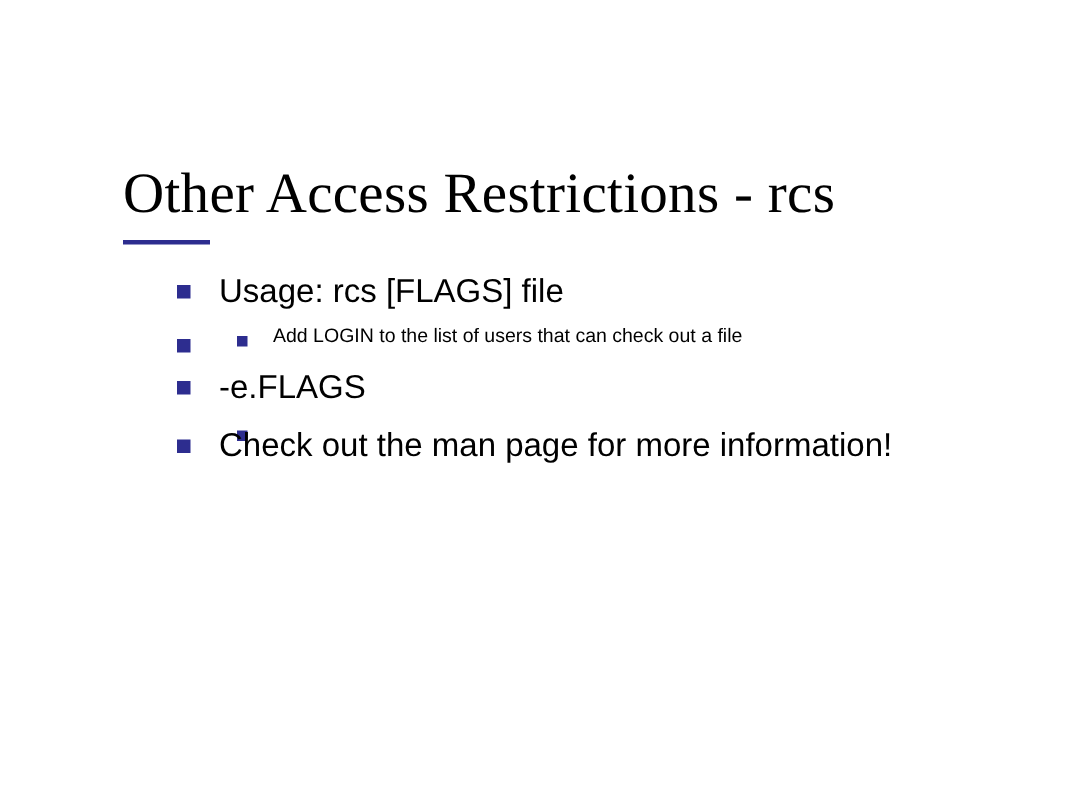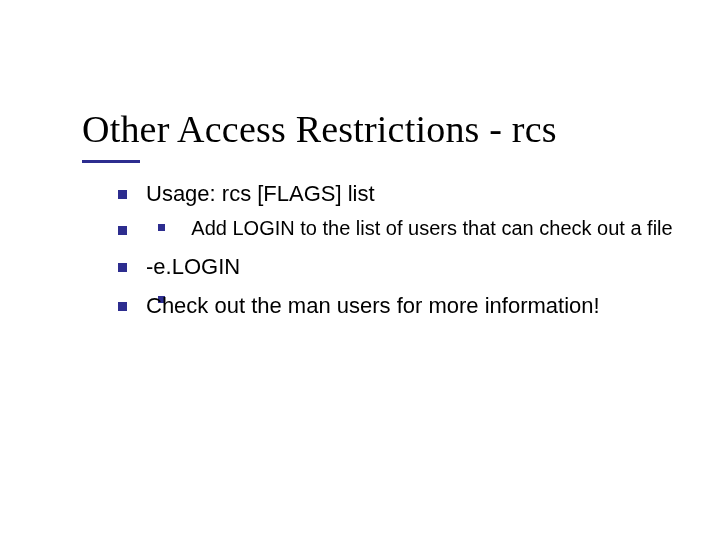--- a/index.html
+++ b/index.html
@@ -52,22 +52,21 @@
   .lvl1 > .sq {
     position: absolute;
     left: 8px;
     top: 10px;
     width: 9px;
     height: 9px;
     background: #2d2d8f;
   }
   .lvl2-group {
     margin: 6px 0 12px 42px;
-    font-size: 20px;
-    text-align: center;
+    font-size: 13px;
   }
   .lvl2 {
     position: relative;
     padding-left: 30px;
     padding-right: 8px;
     margin-bottom: 6px;
   }
   .lvl2 > .sq {
     position: absolute;
     left: 6px;
@@ -84,43 +83,43 @@
 
   <div class="title-wrap">
     <div class="title">Other Access Restrictions - rcs</div>
     <div class="underline"></div>
   </div>
 
   <div class="body">
 
     <div class="lvl1">
       <span class="sq"></span>
-      <span>Usage: rcs [FLAGS] list</span>
+      <span>Usage: rcs [FLAGS] file</span>
     </div>
 
     <div class="lvl1">
       <span class="sq"></span>
     </div>
     <div class="lvl2-group">
       <div class="lvl2">
         <span class="sq"></span>
         <span>Add LOGIN to the list of users that can check out a file</span>
       </div>
     </div>
 
     <div class="lvl1">
       <span class="sq"></span>
-      <span>-e.LOGIN</span>
+      <span>-e.FLAGS</span>
     </div>
     <div class="lvl2-group">
       <div class="lvl2">
         <span class="sq"></span>
       </div>
     </div>
 
     <div class="lvl1">
       <span class="sq"></span>
-      <span>Check out the man users for more information!</span>
+      <span>Check out the man page for more information!</span>
     </div>
 
   </div>
 
 </div>
 
 </body></html>

